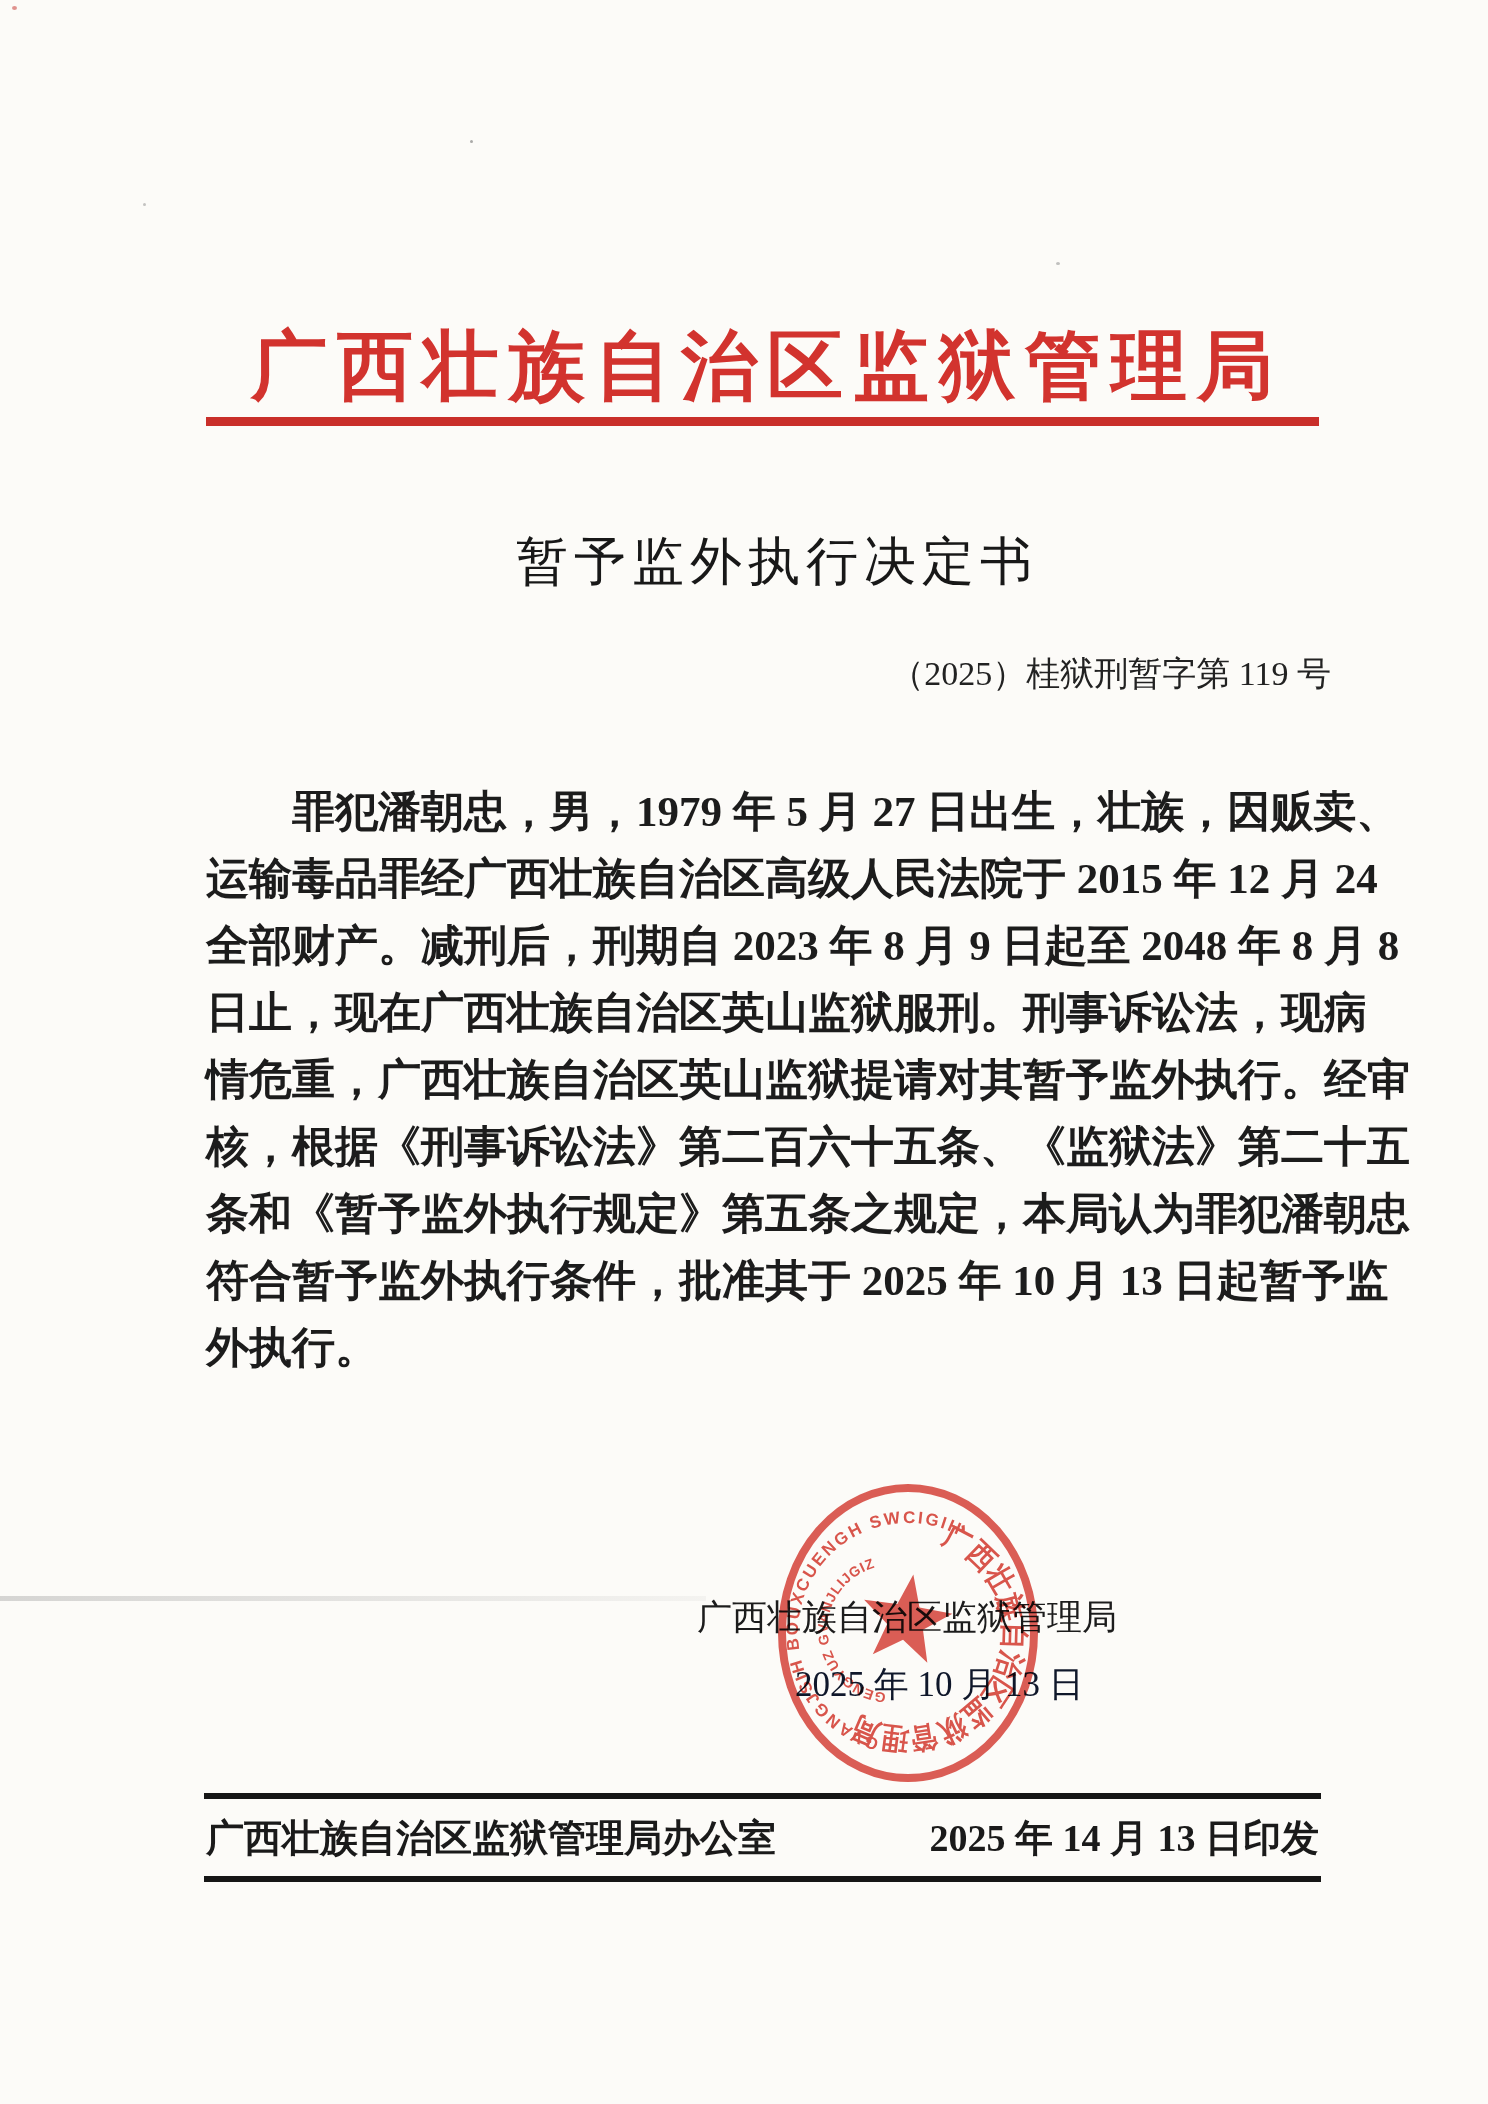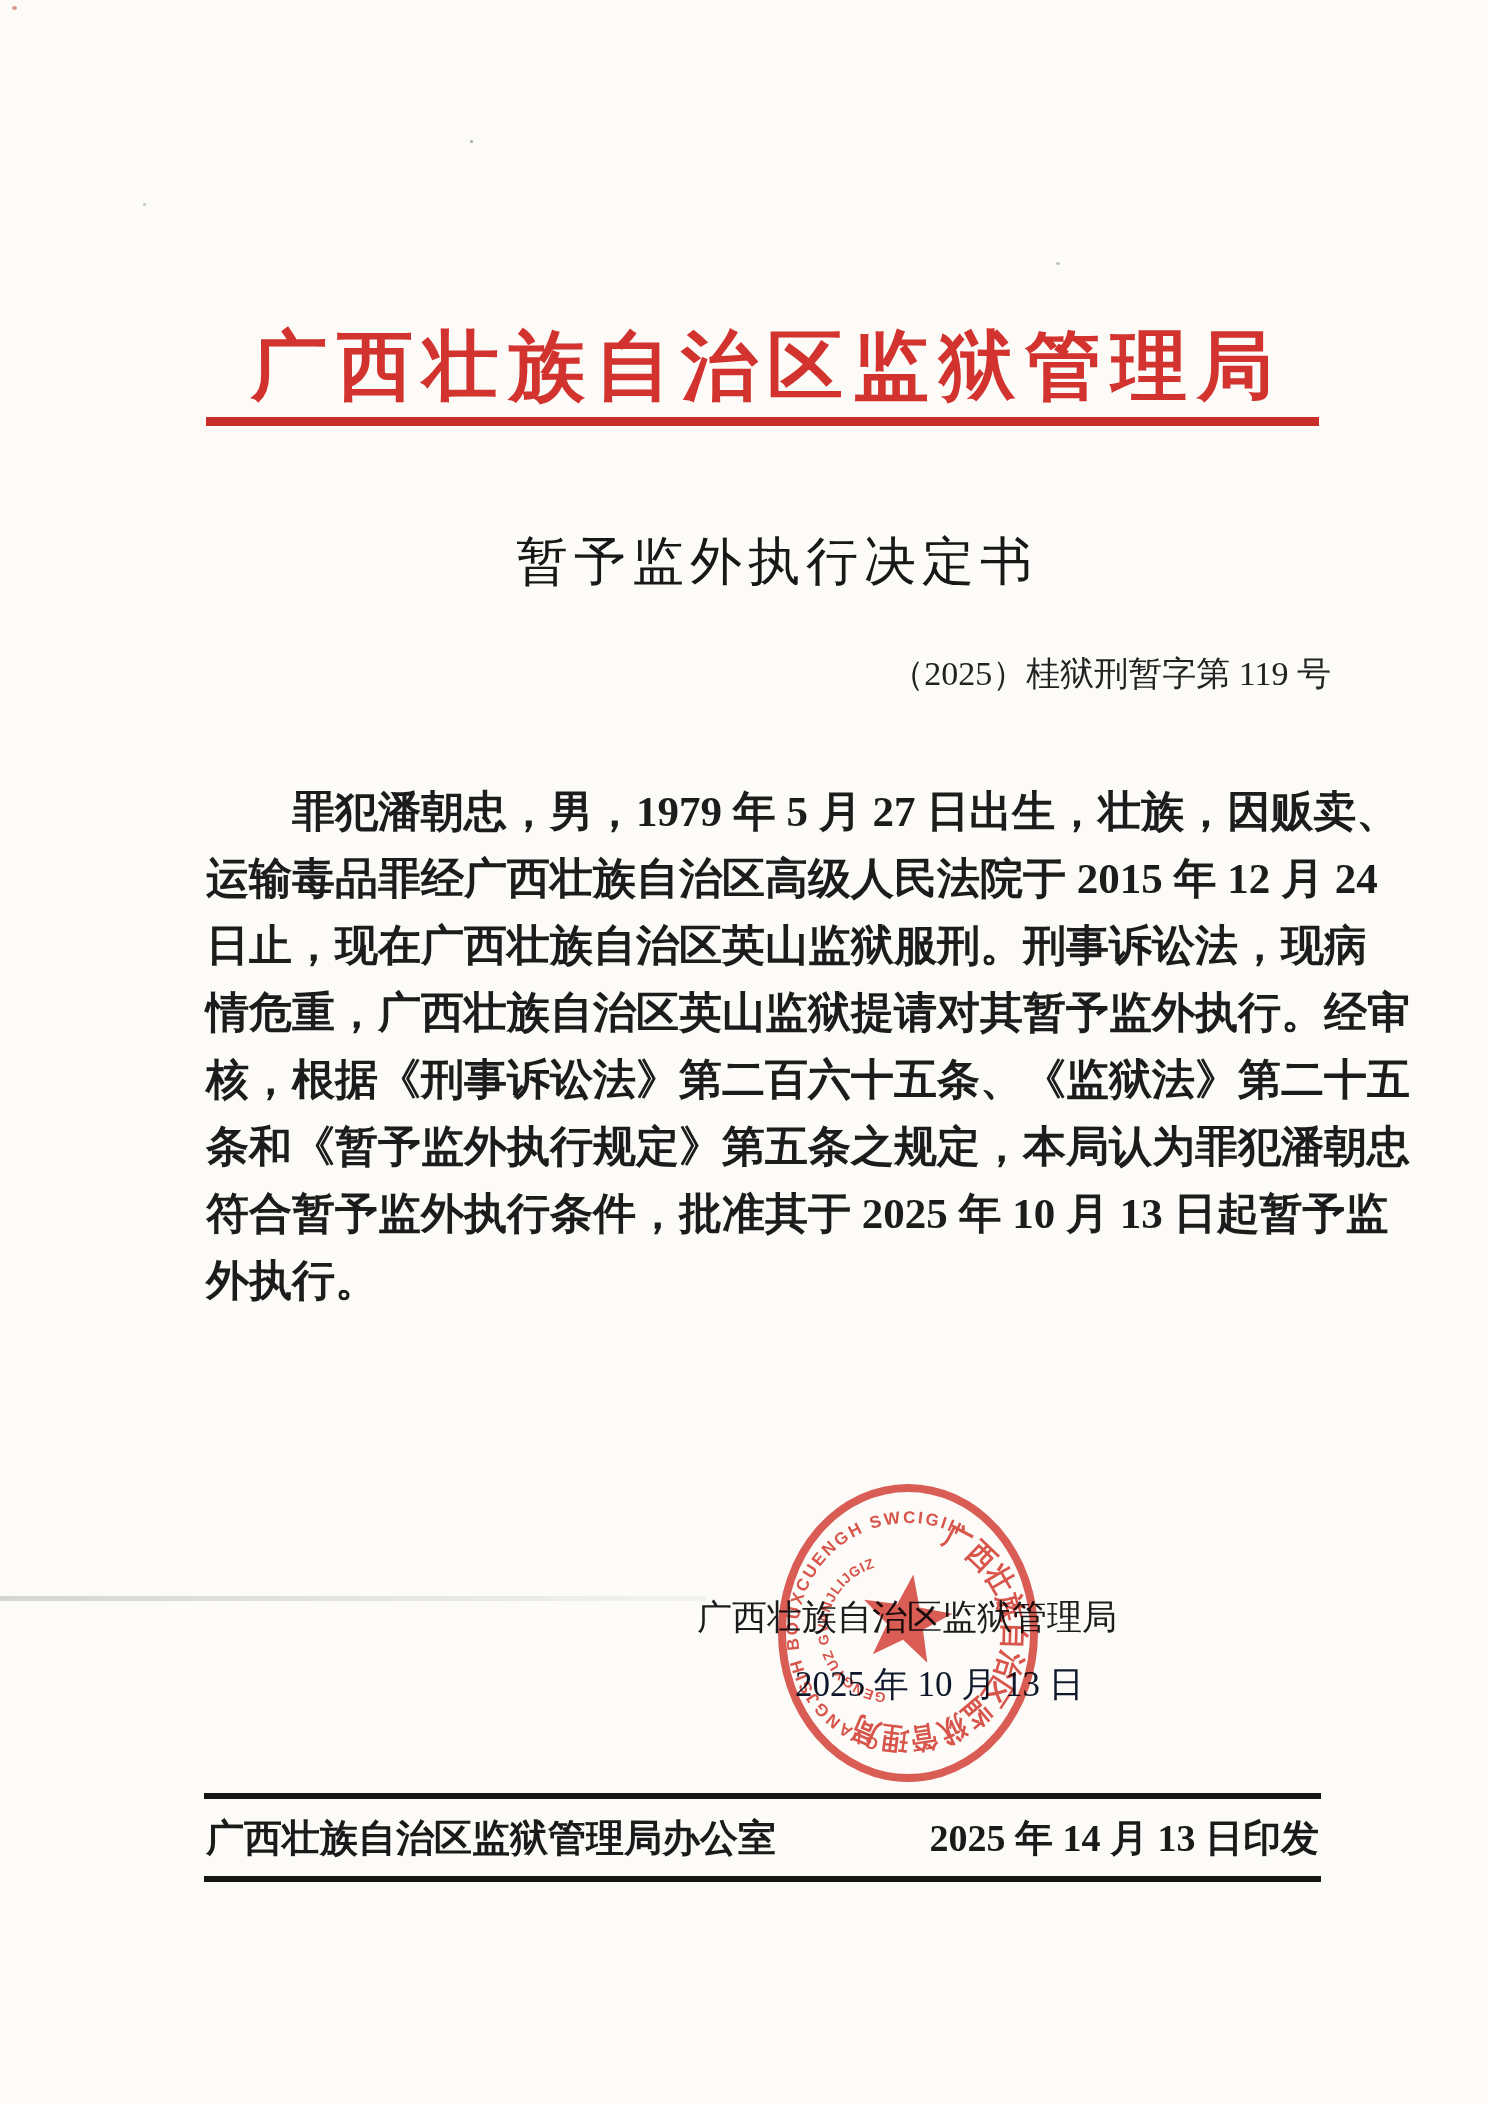--- a/index.html
+++ b/index.html
@@ -83,20 +83,21 @@
 
   <div class="red-rule"></div>
 
   <h1 class="doc-title">暂予监外执行决定书</h1>
 
   <div class="doc-number">（2025）桂狱刑暂字第 119 号</div>
 
   <div class="body-block">
     <div class="bl indent">罪犯潘朝忠，男，1979 年 5 月 27 日出生，壮族，因贩卖、</div>
     <div class="bl">运输毒品罪经广西壮族自治区高级人民法院于 2015 年 12 月 24</div>
+    <div class="bl">全部财产。减刑后，刑期自 2023 年 8 月 9 日起至 2048 年 8 月 8</div>
     <div class="bl">日止，现在广西壮族自治区英山监狱服刑。刑事诉讼法，现病</div>
     <div class="bl">情危重，广西壮族自治区英山监狱提请对其暂予监外执行。经审</div>
     <div class="bl">核，根据《刑事诉讼法》第二百六十五条、《监狱法》第二十五</div>
     <div class="bl">条和《暂予监外执行规定》第五条之规定，本局认为罪犯潘朝忠</div>
     <div class="bl">符合暂予监外执行条件，批准其于 2025 年 10 月 13 日起暂予监</div>
     <div class="bl short">外执行。</div>
   </div>
 
   <div class="scan-streak"></div>
 

